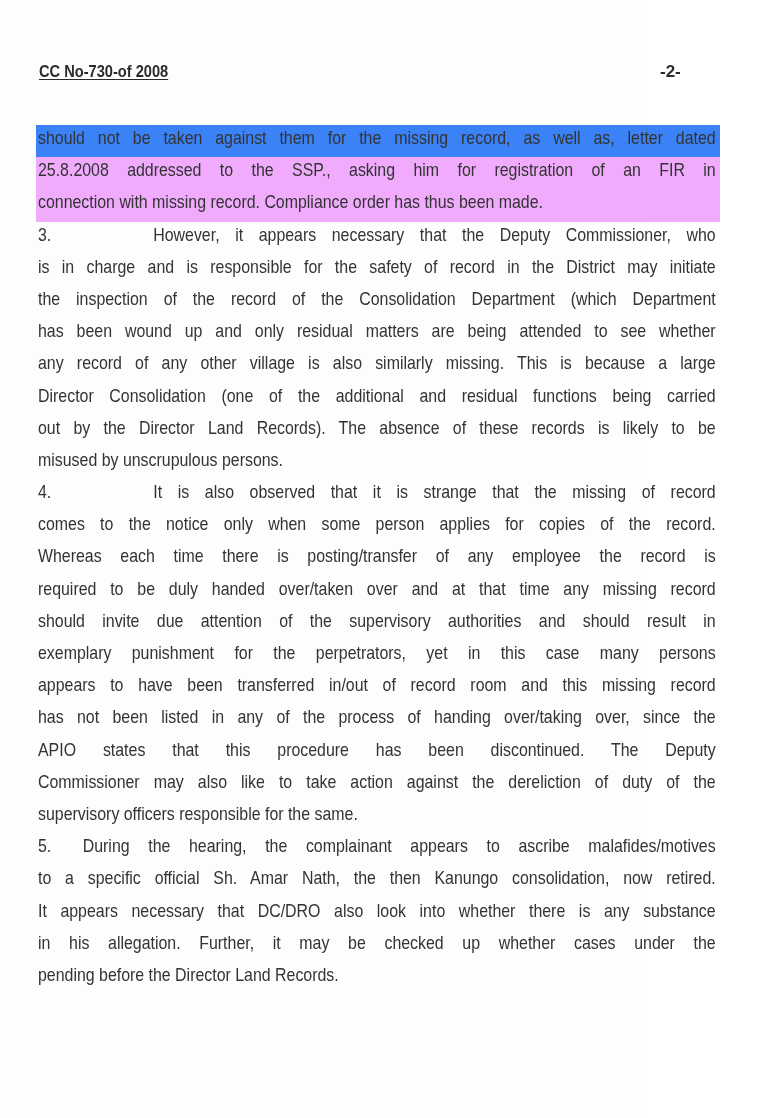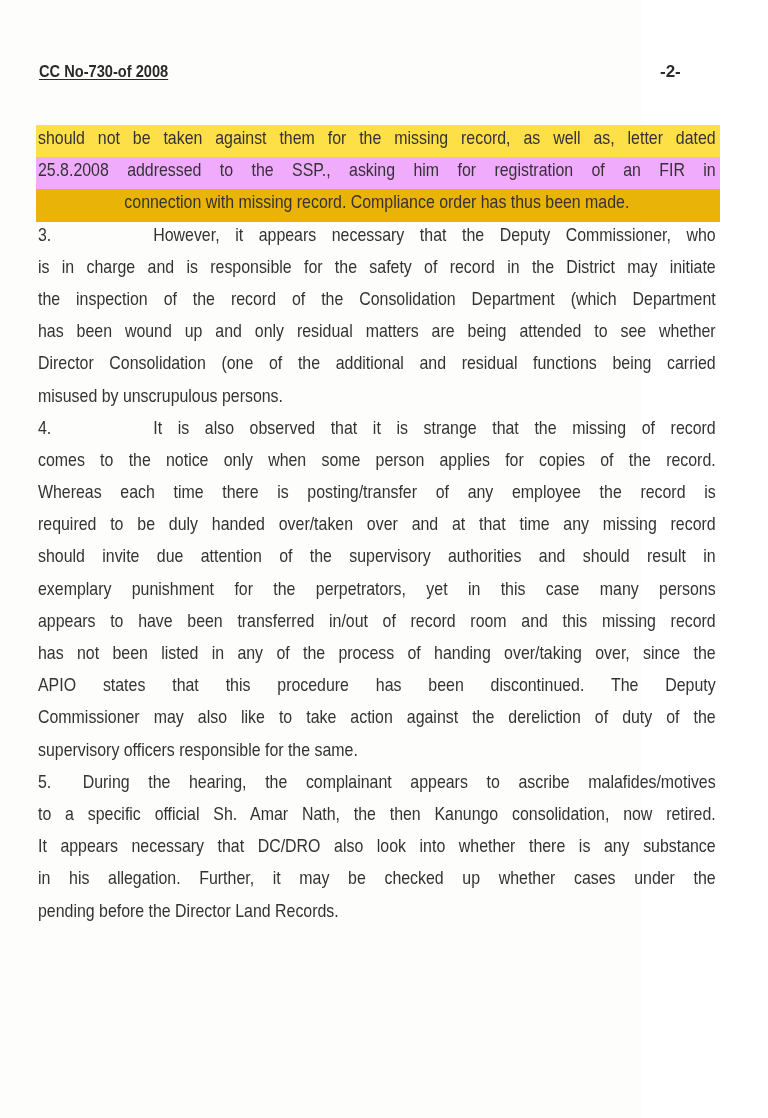--- a/index.html
+++ b/index.html
@@ -35,27 +35,27 @@
 </head>
 <body>
 
 <div class="page">
   <div class="hdr-left">CC No-730-of 2008</div>
   <div class="hdr-right">-2-</div>
 
   <div class="body">
 
     <div>
-      <div class="line j hl" style="background: #fde047;">
+      <div class="line j hl" style="background: #3b82f6;">
           <span class="inner">should not be taken against them for the missing record, as well as, letter dated</span>
         </div>
       <div class="line j hl" style="background: #f0abfc;">
           <span class="inner">25.8.2008 addressed to the SSP., asking him for registration of an FIR in</span>
         </div>
-      <div class="line hl" style="background: #eab308; text-align: center;">
+      <div class="line hl" style="background: #f0abfc;">
           <span class="inner">connection with missing record.  Compliance order has thus been made.</span>
         </div>
     </div>
 
     <div>
       <div class="line">
           <span class="inner" style="display: flex;">
             <span class="num wide">3.</span>
             <span style="flex: 1 1 0%; text-align: justify; text-align-last: justify; white-space: normal;">However, it appears necessary that the Deputy Commissioner, who</span>
           </span>
@@ -63,21 +63,27 @@
       <div class="line j">
           <span class="inner">is in charge and is responsible for the safety of record in the District may initiate</span>
         </div>
       <div class="line j">
           <span class="inner">the inspection of the record of the Consolidation Department (which Department</span>
         </div>
       <div class="line j">
           <span class="inner">has been wound up and only residual matters are being attended to see whether</span>
         </div>
       <div class="line j">
+          <span class="inner">any record of any other village is also similarly missing. This is because a large</span>
+        </div>
+      <div class="line j">
           <span class="inner">Director Consolidation (one of the additional and residual functions being carried</span>
+        </div>
+      <div class="line j">
+          <span class="inner">out by the Director Land Records).  The absence of these records  is likely to be</span>
         </div>
       <div class="line">
           <span class="inner">misused  by unscrupulous persons.</span>
         </div>
     </div>
 
     <div>
       <div class="line">
           <span class="inner" style="display: flex;">
             <span class="num wide">4.</span>

